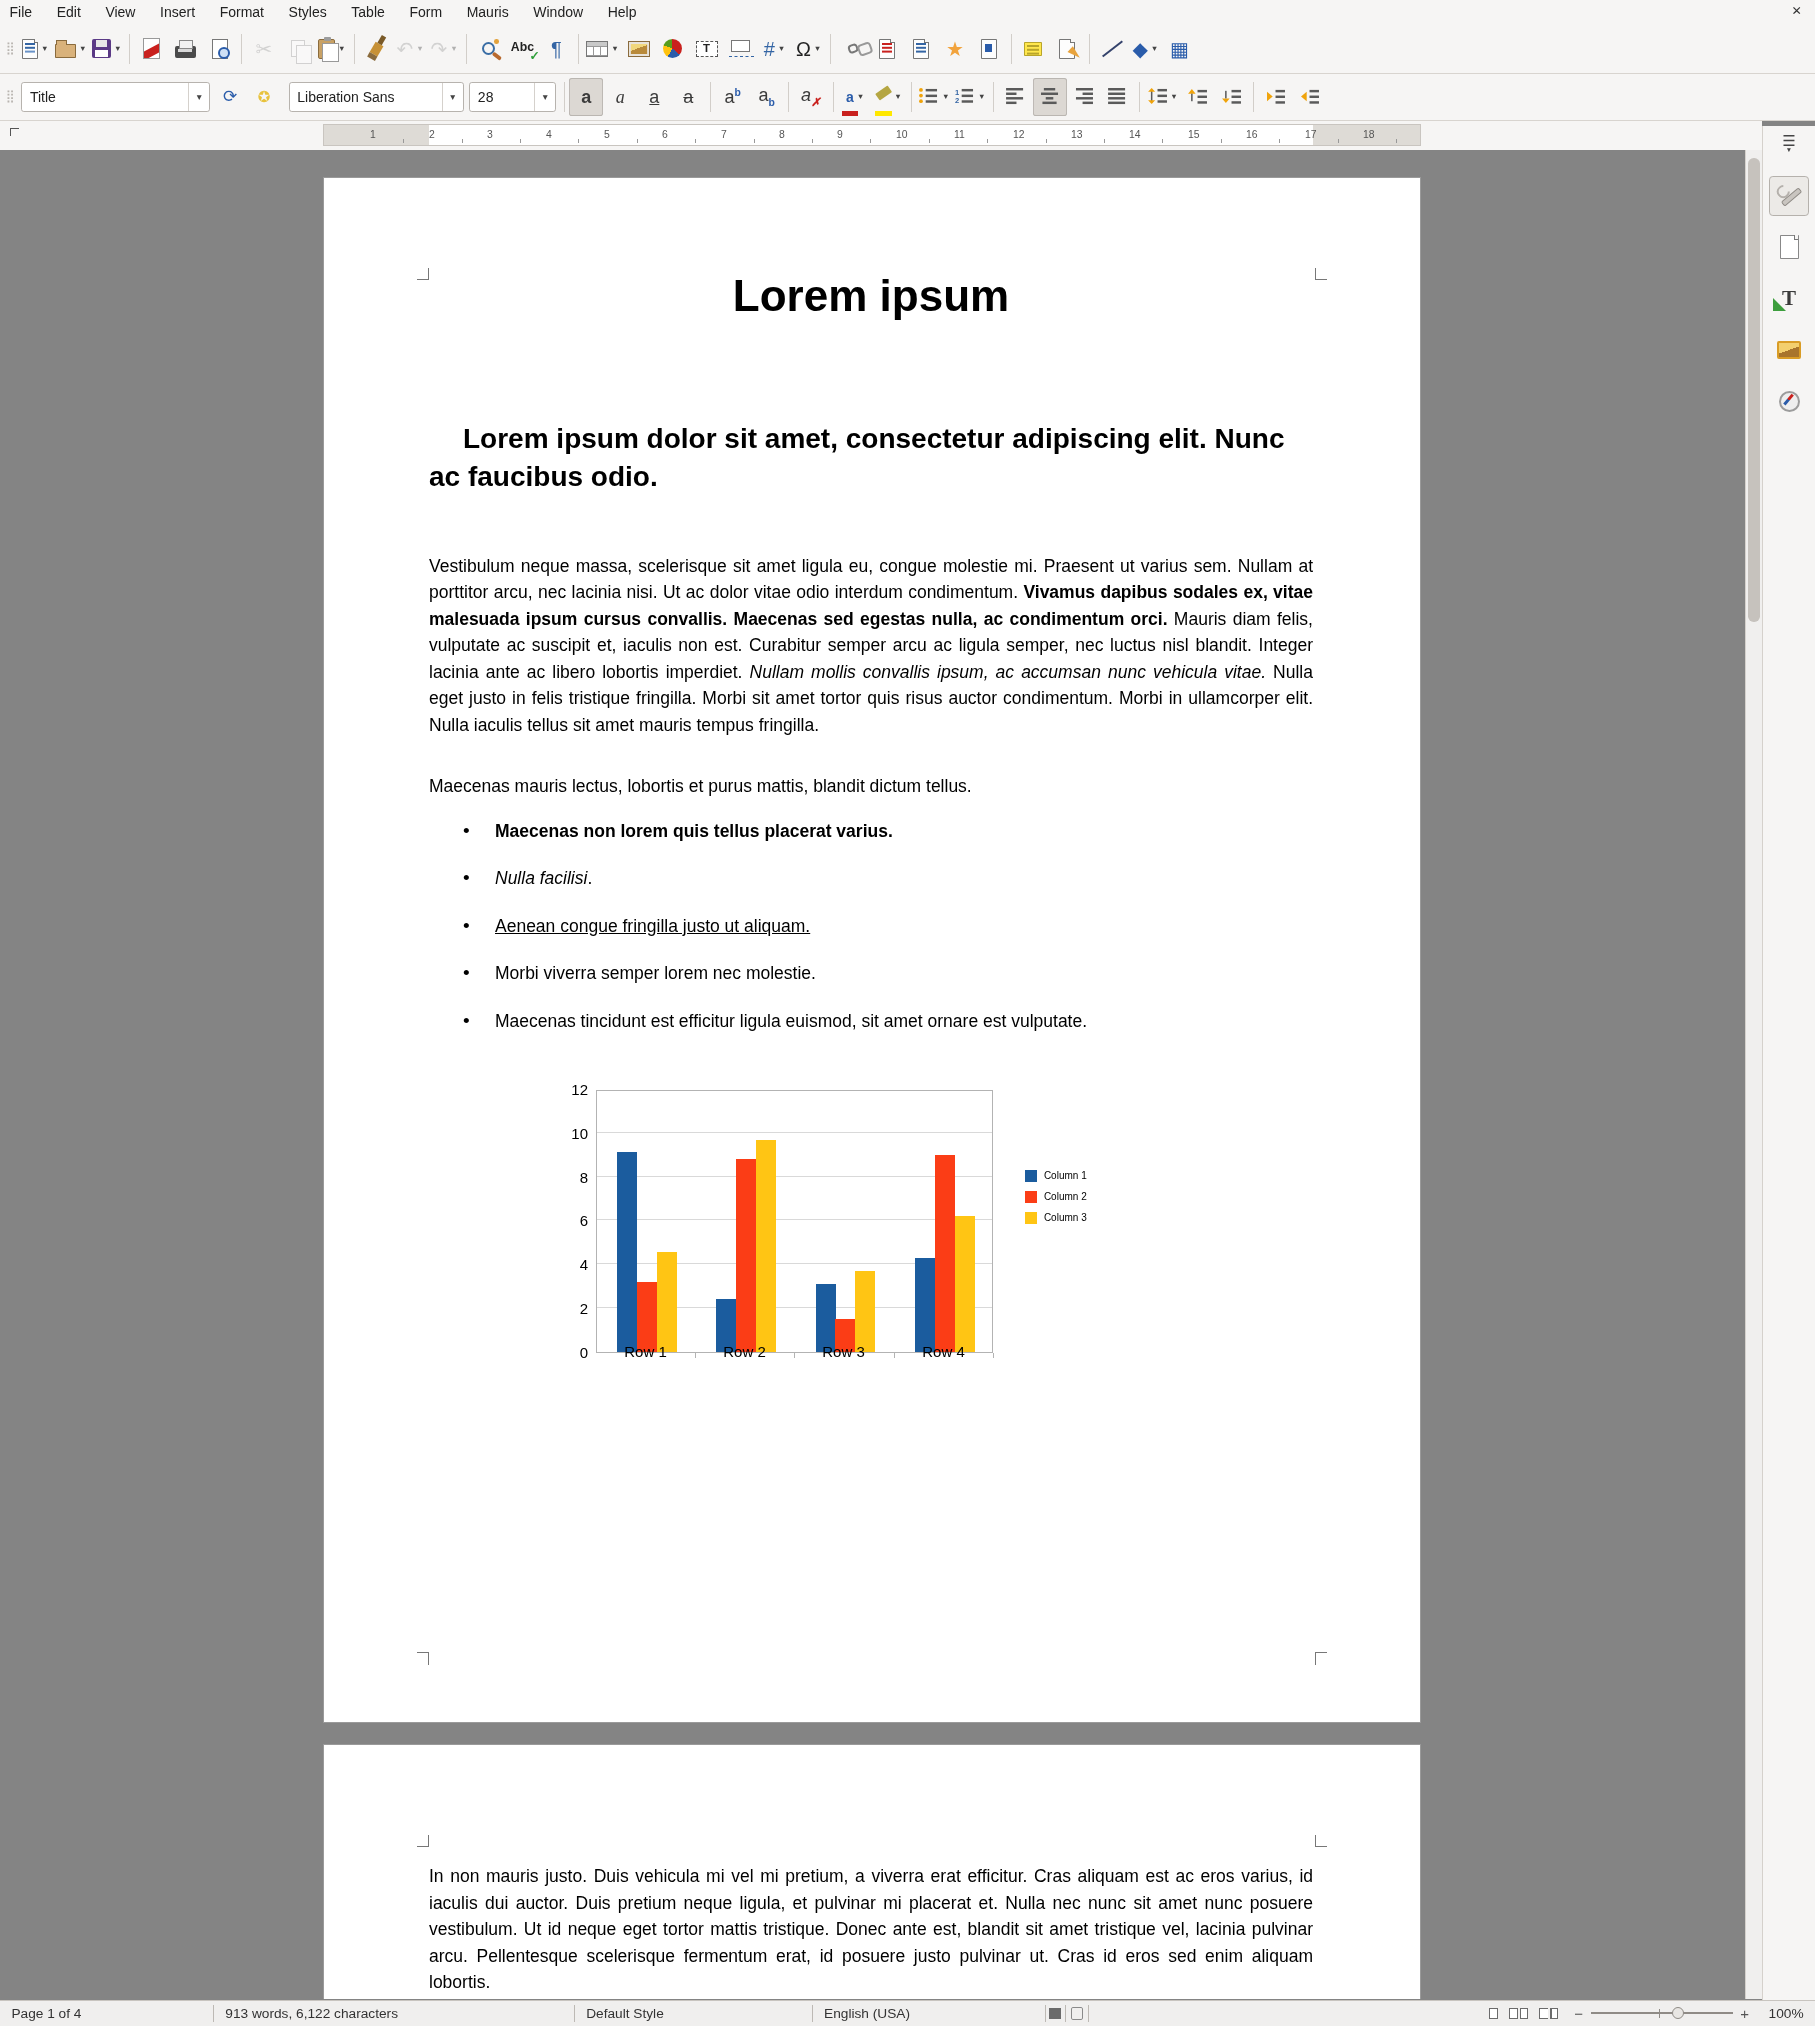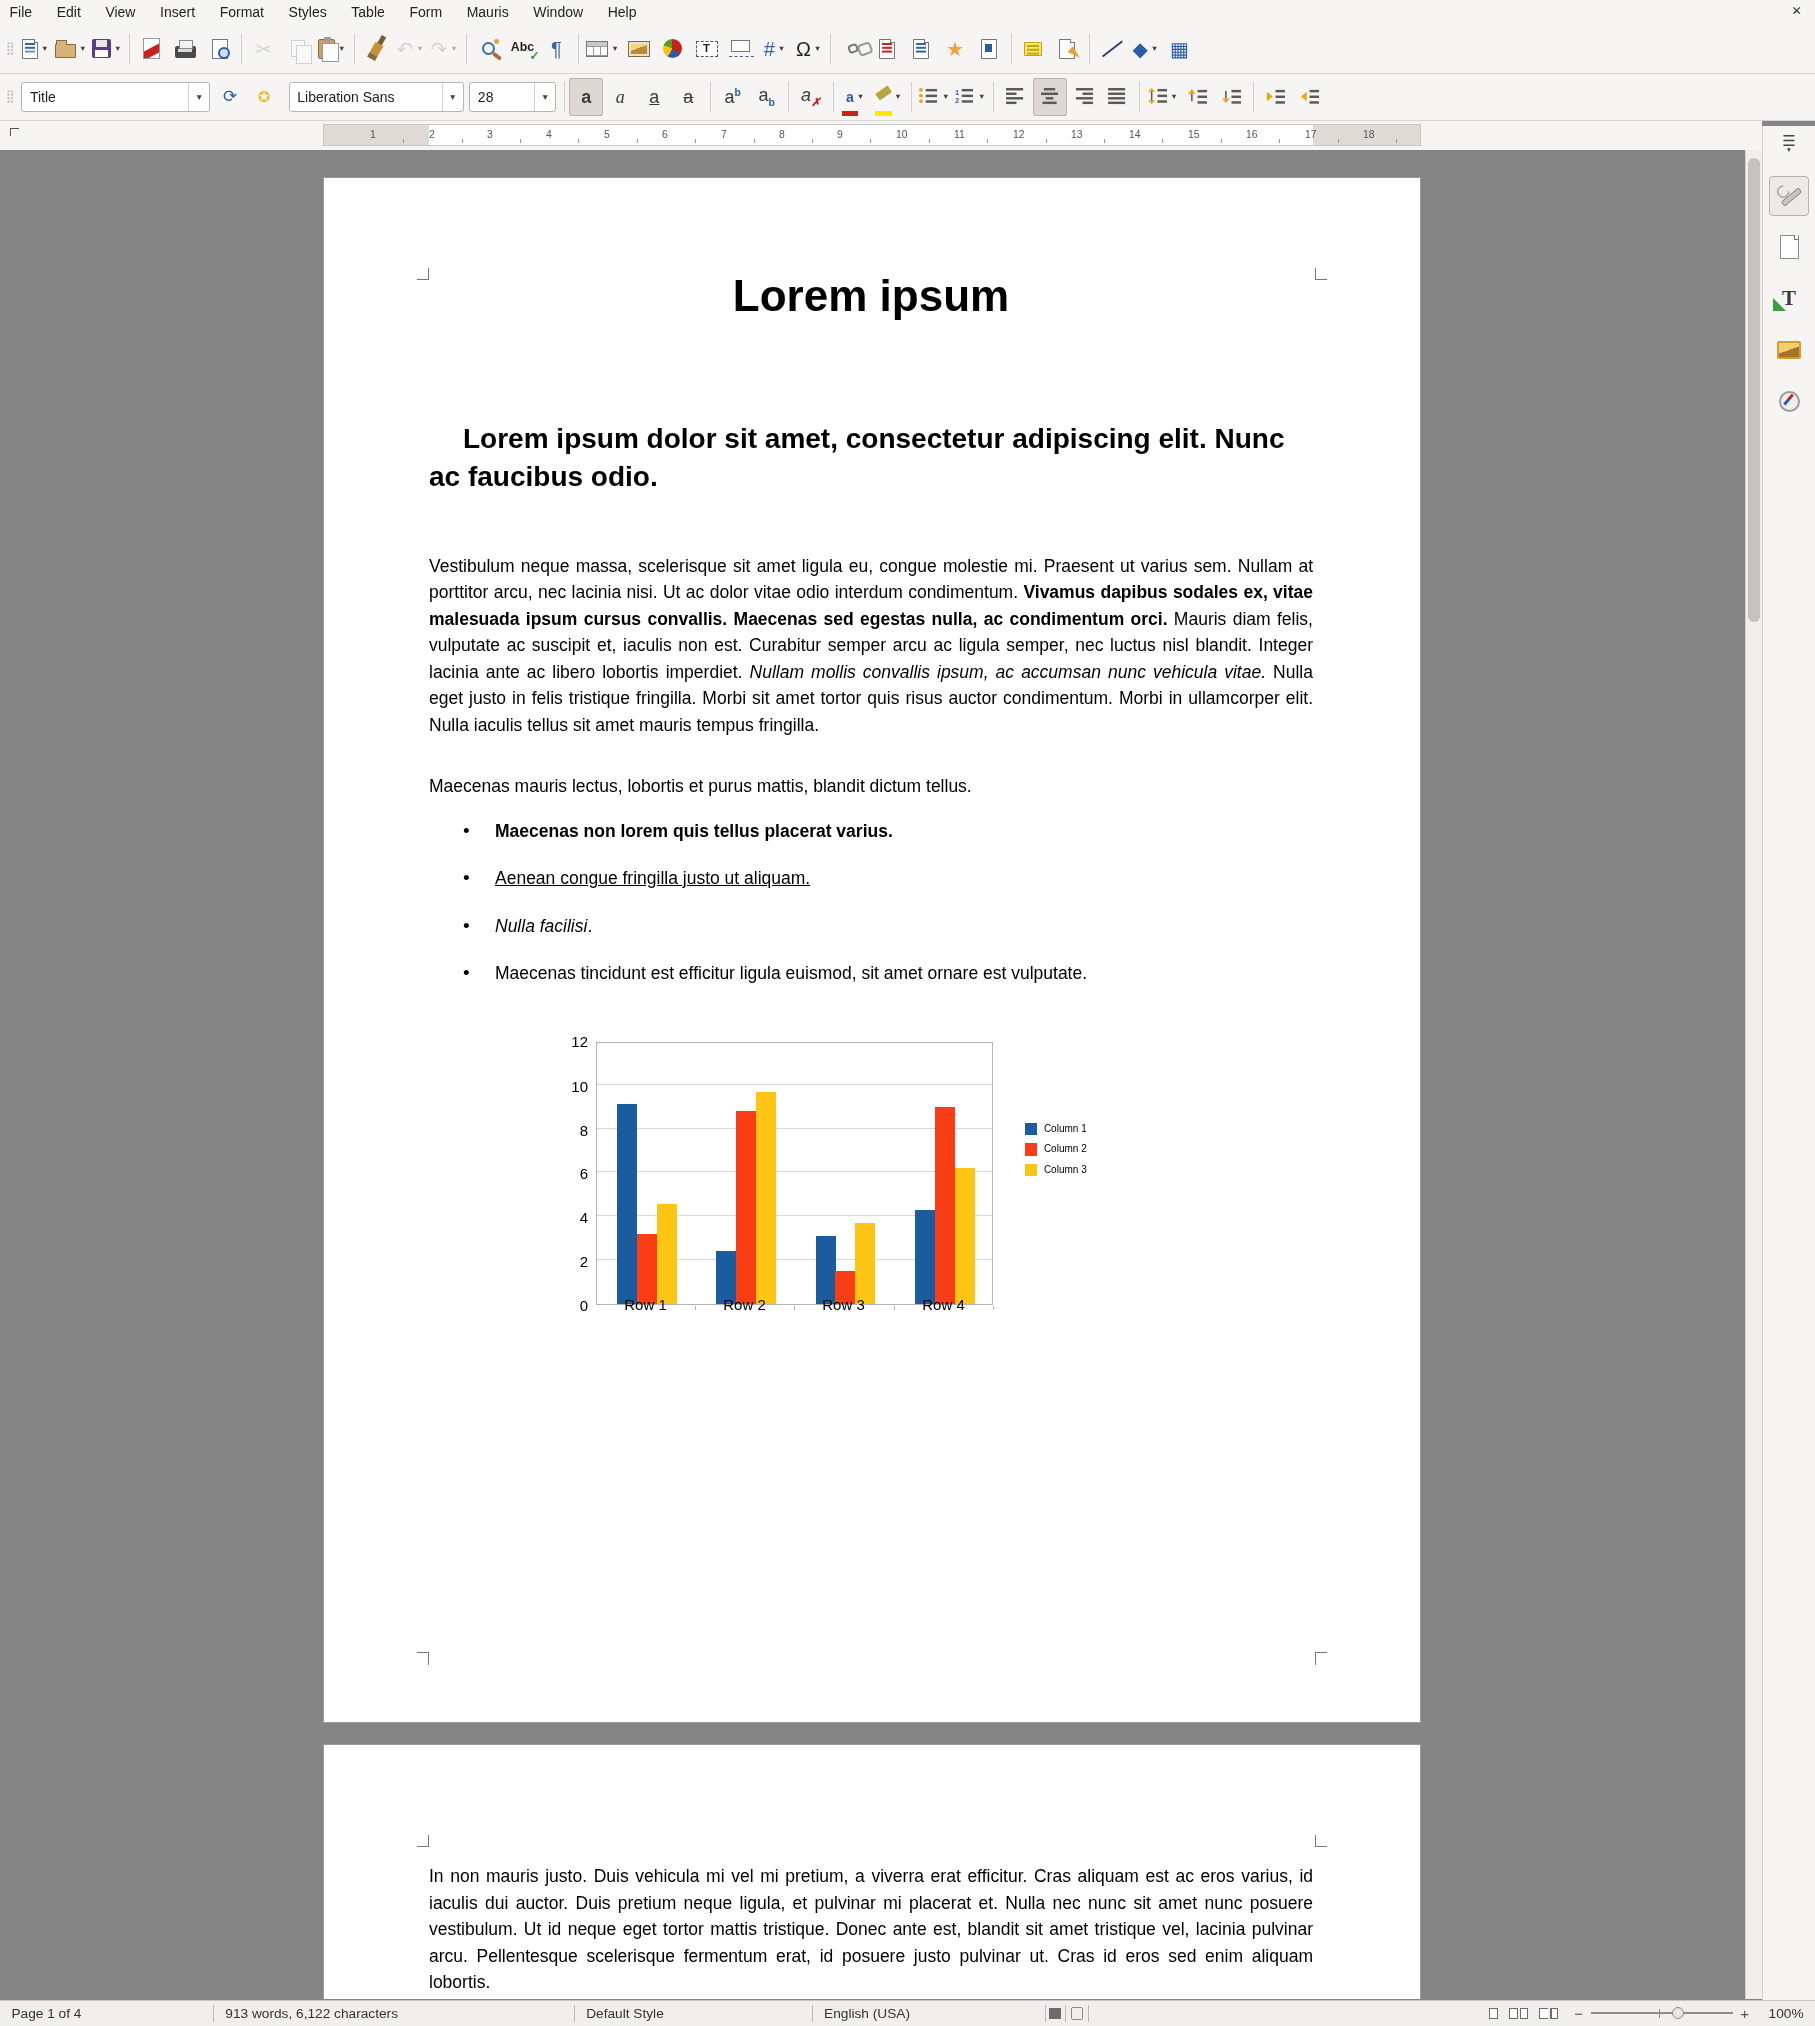--- a/index.html
+++ b/index.html
@@ -481,22 +481,23 @@
     <div class="cmark" style="left:93px;bottom:57px;border-right:0.9px solid #777;border-top:0.9px solid #777"></div>
     <div class="cmark" style="right:93px;bottom:57px;border-left:0.9px solid #777;border-top:0.9px solid #777"></div>
 
     <div class="pcontent">
       <div class="doctitle">Lorem ipsum</div>
       <div class="docheading">Lorem ipsum dolor sit amet, consectetur adipiscing elit. Nunc ac faucibus odio.</div>
       <div class="para"><span class="run-n">Vestibulum neque massa, scelerisque sit amet ligula eu, congue molestie mi. Praesent ut varius sem. Nullam at porttitor arcu, nec lacinia nisi. Ut ac dolor vitae odio interdum condimentum. </span><span class="run-b">Vivamus dapibus sodales ex, vitae malesuada ipsum cursus convallis. Maecenas sed egestas nulla, ac condimentum orci. </span><span class="run-n">Mauris diam felis, vulputate ac suscipit et, iaculis non est. Curabitur semper arcu ac ligula semper, nec luctus nisl blandit. Integer lacinia ante ac libero lobortis imperdiet. </span><span class="run-i">Nullam mollis convallis ipsum, ac accumsan nunc vehicula vitae. </span><span class="run-n">Nulla eget justo in felis tristique fringilla. Morbi sit amet tortor quis risus auctor condimentum. Morbi in ullamcorper elit. Nulla iaculis tellus sit amet mauris tempus fringilla.</span></div>
       <div class="para2">Maecenas mauris lectus, lobortis et purus mattis, blandit dictum tellus.</div>
       <ul class="blist" id="bullet-list">
           <li><span class="run-b">Maecenas non lorem quis tellus placerat varius.</span></li>
+          <li><span class="run-i">Nulla facilisi</span><span class="run-n">.</span></li>
           <li><span class="run-u">Aenean congue fringilla justo ut aliquam. </span></li>
-          <li><span class="run-i">Nulla facilisi</span><span class="run-n">.</span></li>
+          <li><span class="run-n">Morbi viverra semper lorem nec molestie.</span></li>
           <li><span class="run-n">Maecenas tincidunt est efficitur ligula euismod, sit amet ornare est vulputate.</span></li>
         </ul>
 
       <div class="chartwrap">
         <div class="chartplot" id="chart-plot">
             <div class="gline" style="bottom: 44px;"></div>
             <div class="gline" style="bottom: 88px;"></div>
             <div class="gline" style="bottom: 132px;"></div>
             <div class="gline" style="bottom: 175px;"></div>
             <div class="gline" style="bottom: 219px;"></div>

